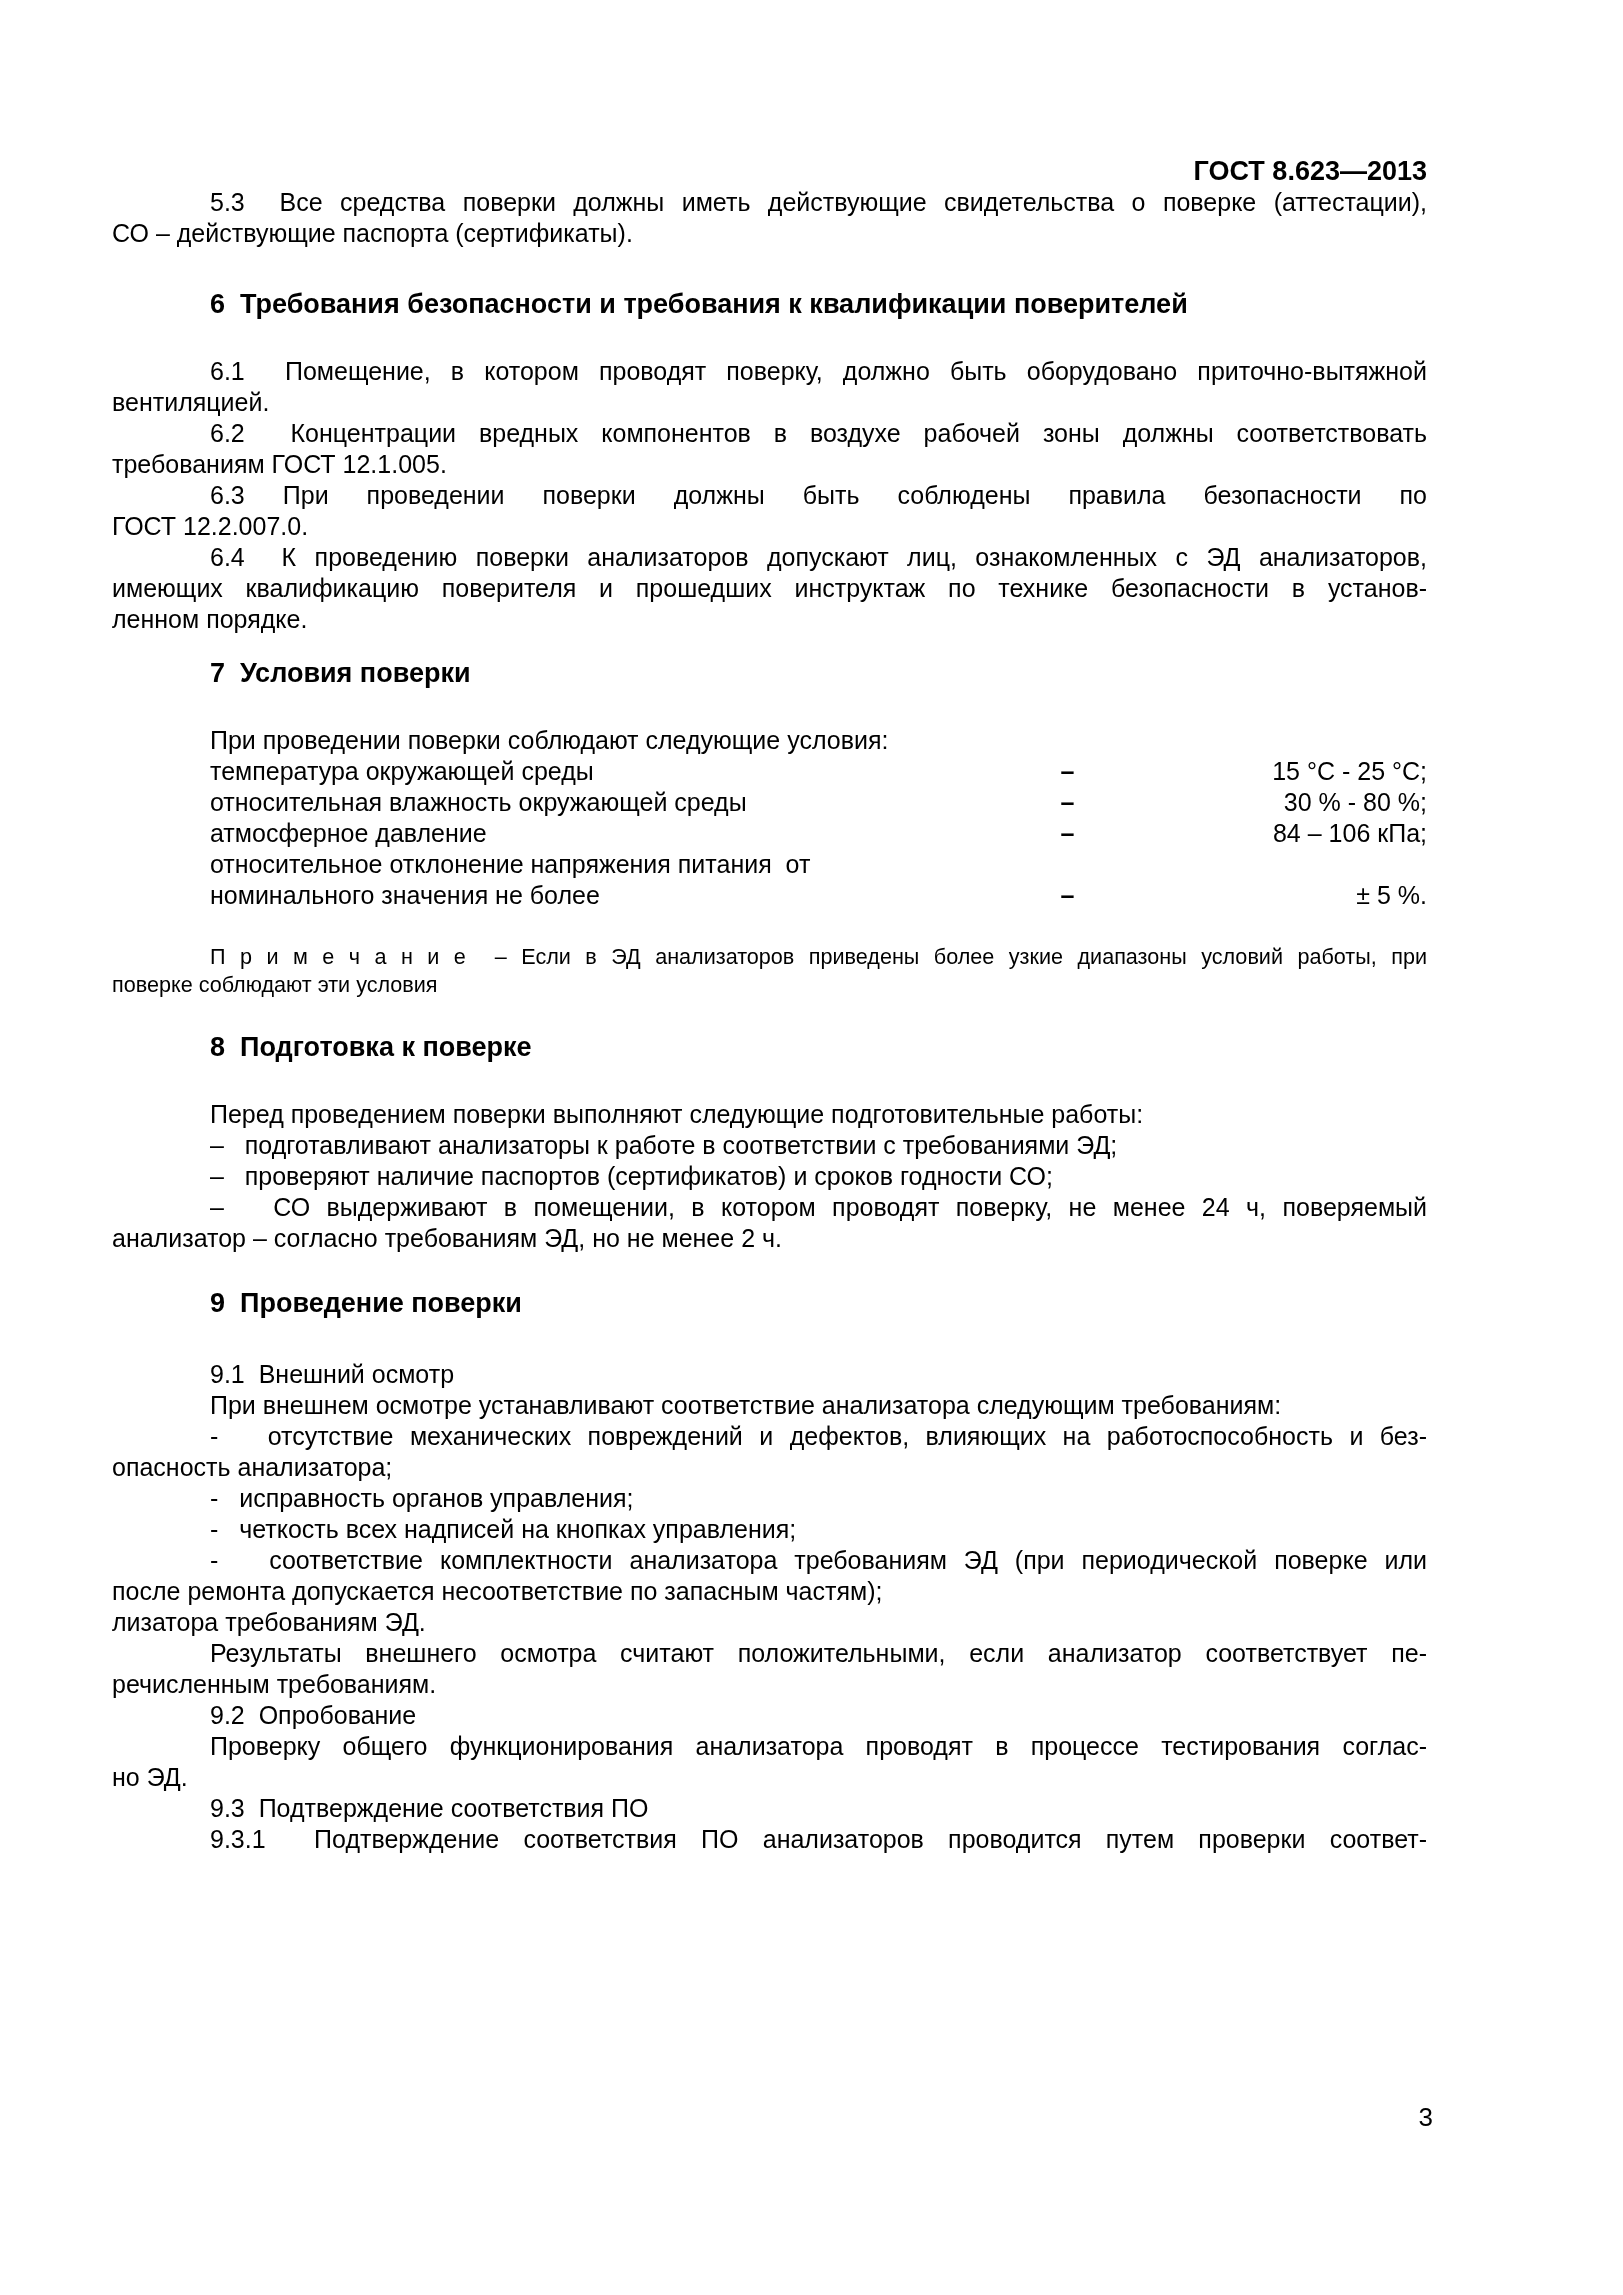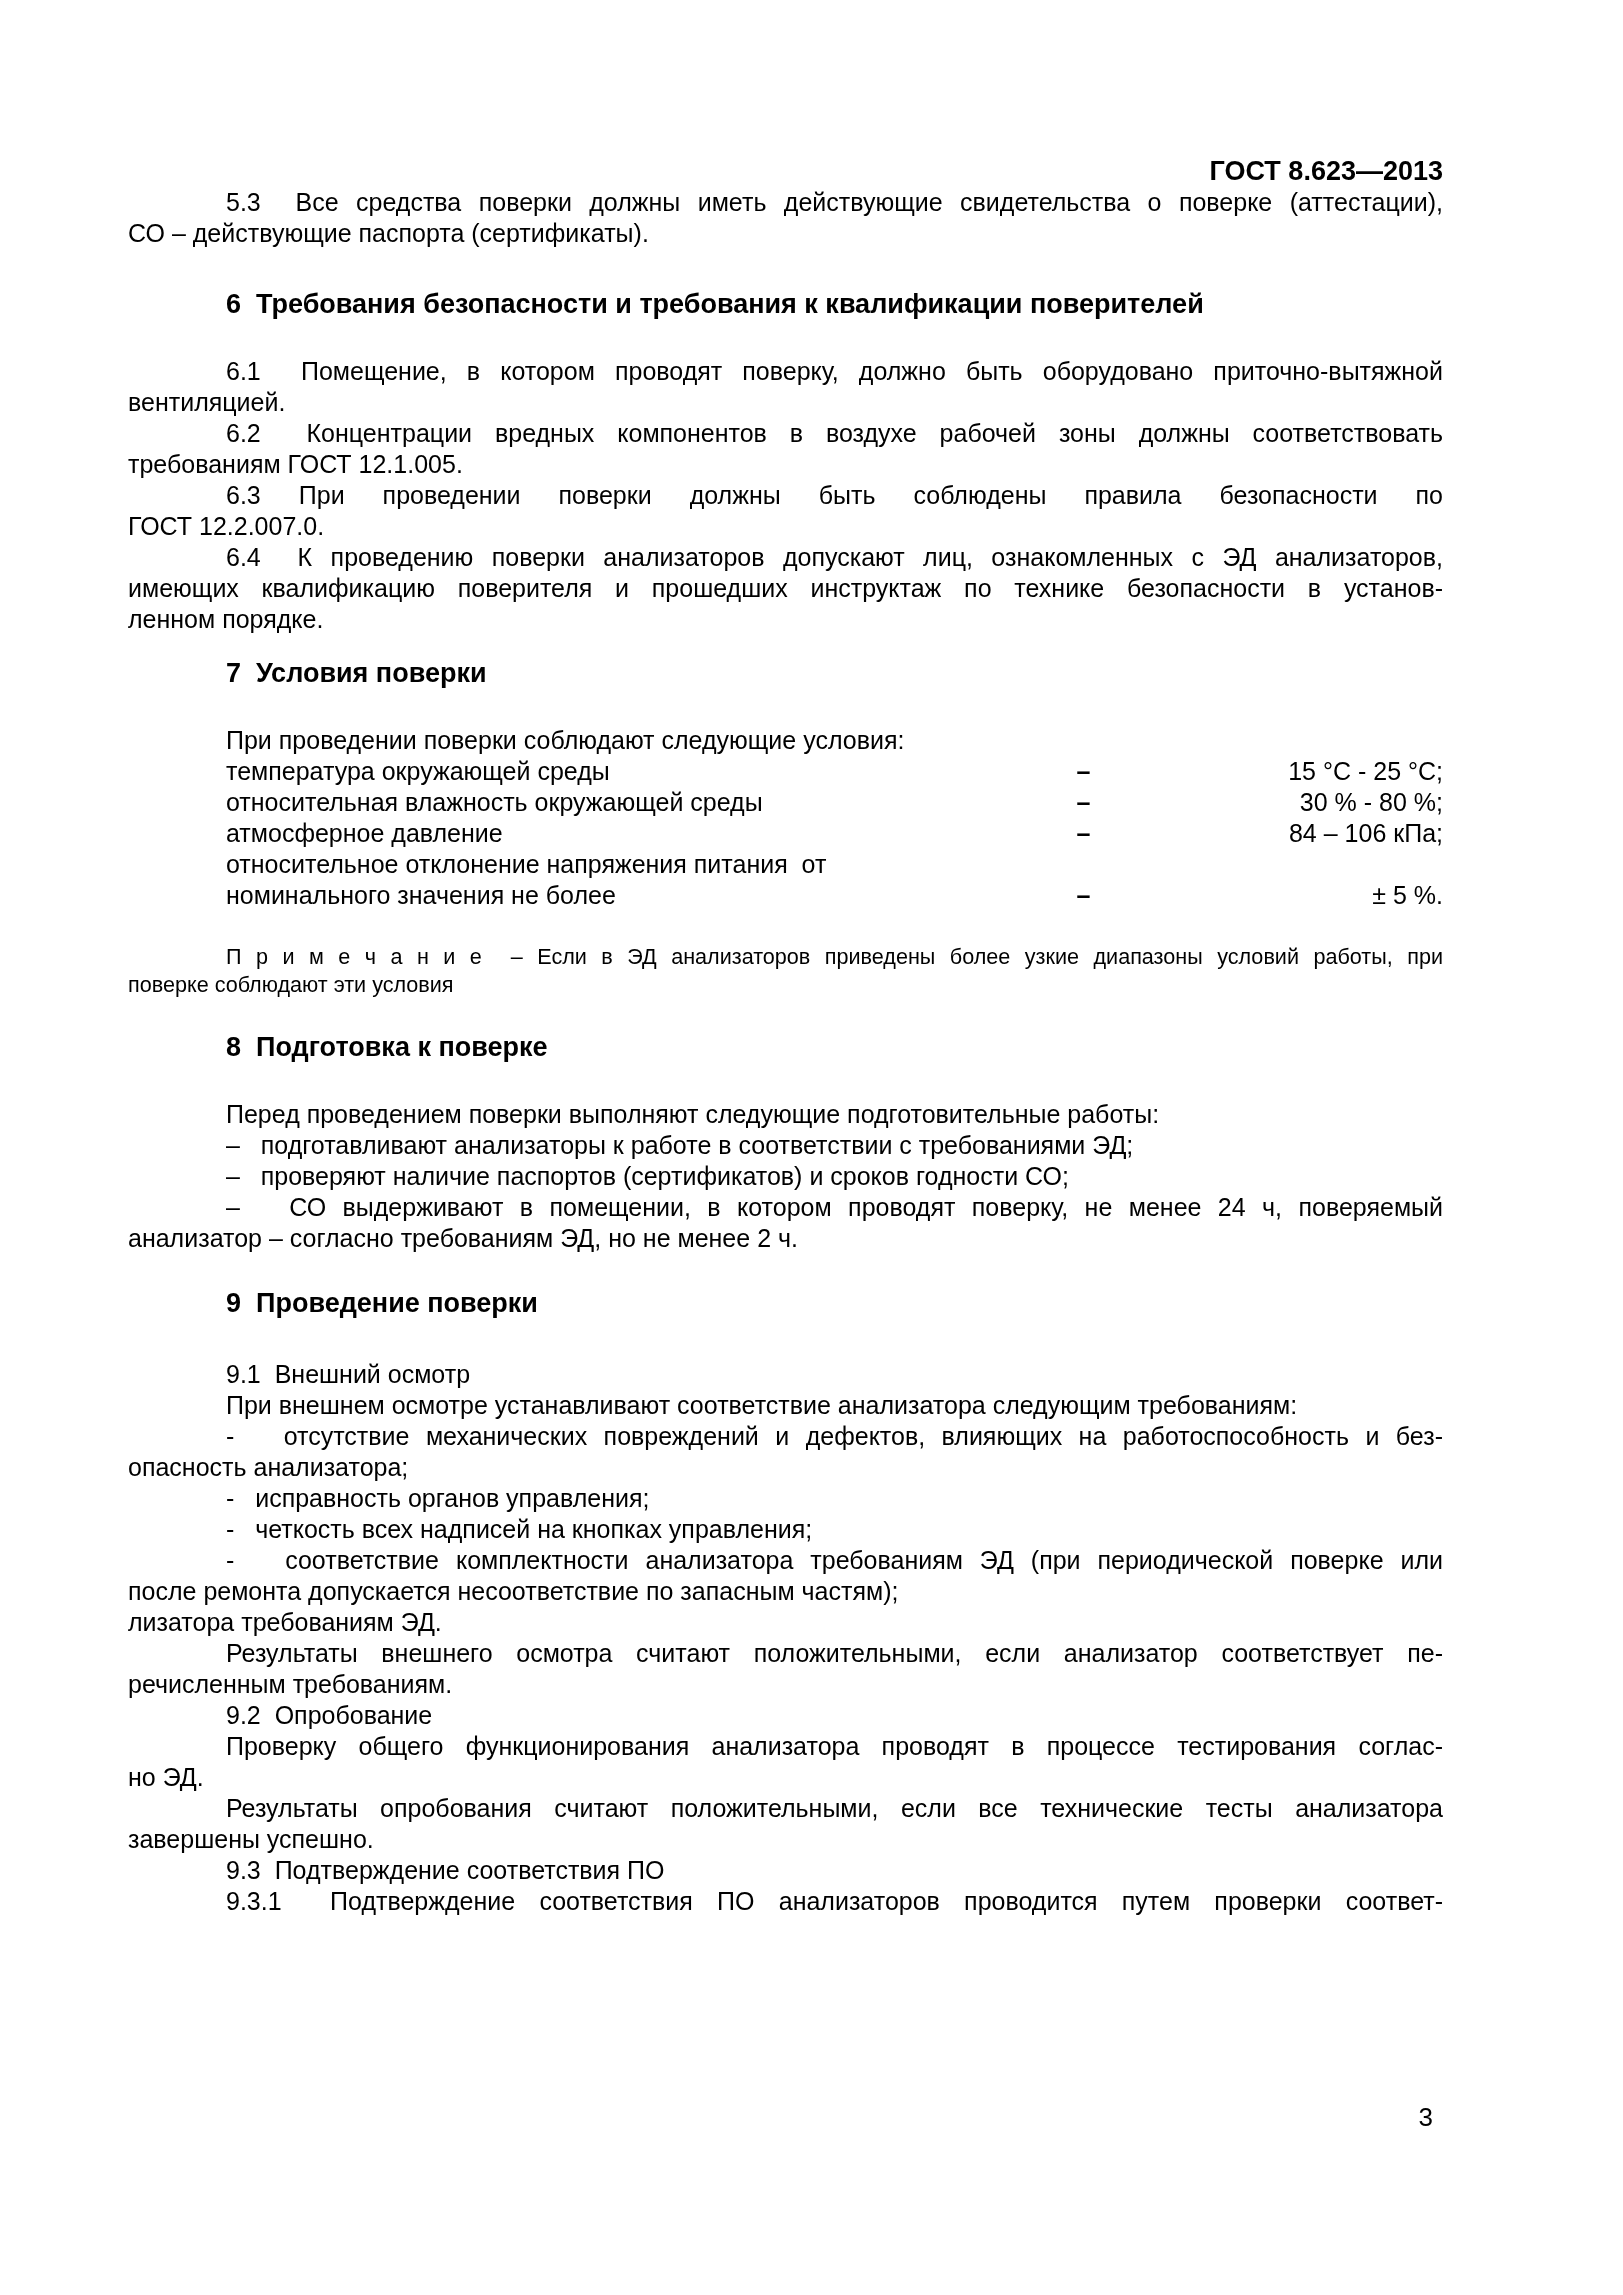--- a/index.html
+++ b/index.html
@@ -7,21 +7,21 @@
     position: relative;
     width: 1623px;
     height: 2295px;
     background: #ffffff;
     font-family: "Liberation Sans", sans-serif;
     color: #000000;
     overflow: hidden;
   }
   .content {
     position: absolute;
-    left: 128px;
+    left: 112px;
     top: 0;
     width: 1315px;
   }
   .doc-header {
     margin-top: 156px;
     text-align: right;
     font-weight: bold;
     font-size: 27px;
     line-height: 31px;
     white-space: pre-wrap;
@@ -174,24 +174,20 @@
       <div class="line">речисленным требованиям.</div>
     </div>
     <div class="para">
       <div class="line indent">9.2  Опробование</div>
     </div>
     <div class="para">
       <div class="line jline indent">Проверку общего функционирования анализатора проводят в процессе тестирования соглас-</div>
       <div class="line">но ЭД.</div>
     </div>
     <div class="para">
-      <div class="line jline indent">Результаты опробования считают положительными, если все технические тесты анализатора</div>
-      <div class="line">завершены успешно.</div>
-    </div>
-    <div class="para">
       <div class="line indent">9.3  Подтверждение соответствия ПО</div>
     </div>
     <div class="para">
       <div class="line jline indent">9.3.1  Подтверждение соответствия ПО анализаторов проводится путем проверки соответ-</div>
     </div>
 
   </div>
 
   <div class="page-number">3</div>
 </div>

